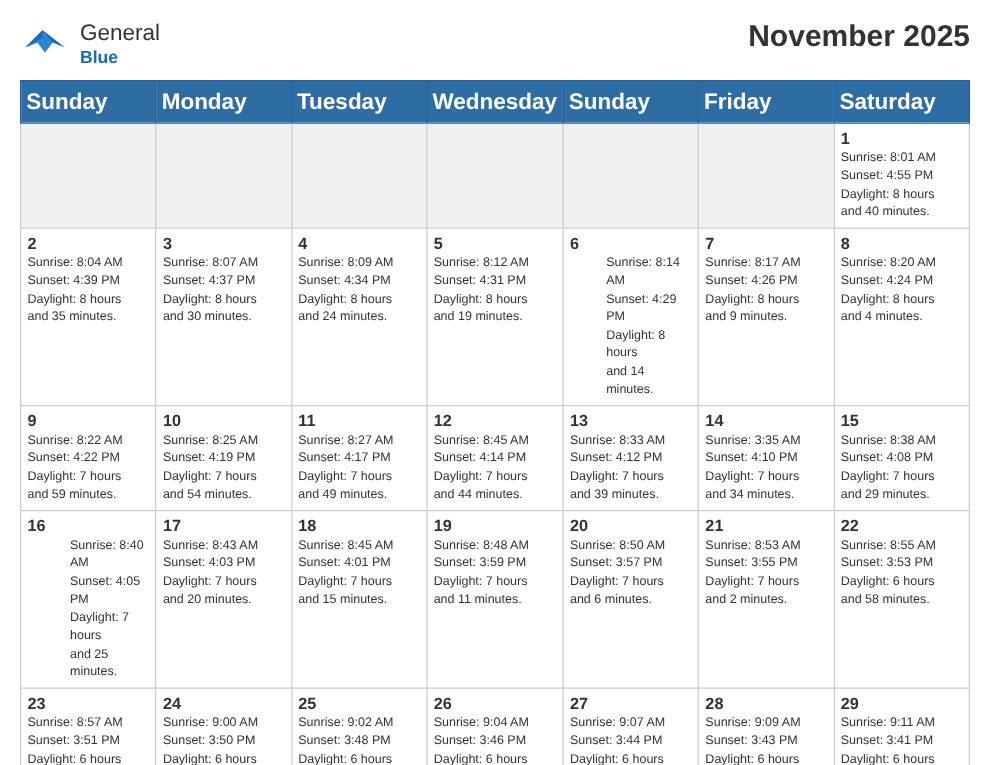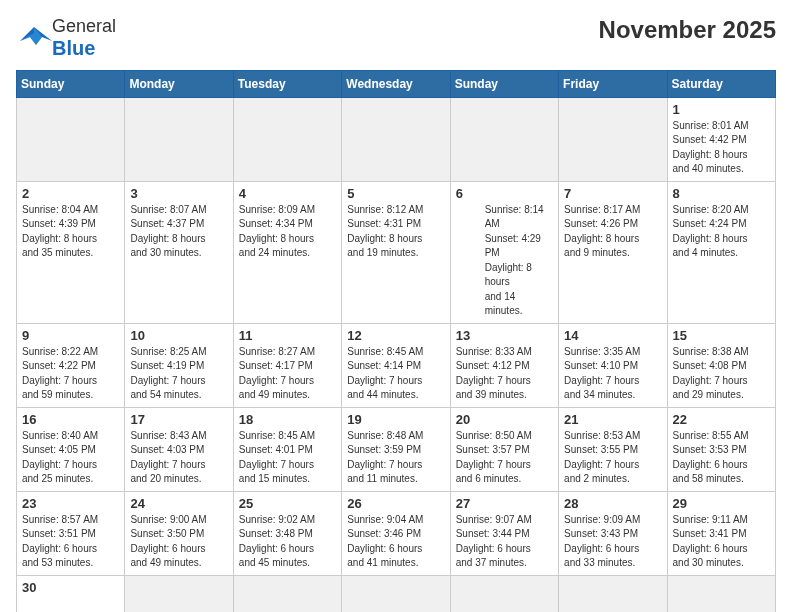--- a/index.html
+++ b/index.html
@@ -12,21 +12,21 @@
     }
     .header {
       display: flex;
       align-items: flex-start;
       justify-content: space-between;
       margin-bottom: 12px;
     }
     .logo {
       display: flex;
       align-items: center;
-      gap: 0;
+      gap: 12px;
     }
     .logo-bird {
       width: 36px;
       height: 28px;
     }
     .title-block {
       text-align: right;
     }
     .month-title {
       font-size: 24px;
@@ -38,21 +38,21 @@
       color: #555;
     }
     .calendar {
       width: 100%;
       border-collapse: collapse;
       border: 1px solid #ccc;
     }
     .calendar th {
       background: #2e6da4;
       color: #fff;
-      font-size: 12px;
+      font-size: 18px;
       font-weight: bold;
       padding: 6px 4px;
       text-align: left;
       border: 1px solid #2060a0;
     }
     .calendar td {
       width: 108px;
       vertical-align: top;
       padding: 4px 5px;
       border: 1px solid #ccc;
@@ -82,21 +82,21 @@
 <div class="header">
   <div class="logo">
     <svg class="logo-bird" viewBox="0 0 36 28">
       <polygon points="18,4 36,18 26,14 20,22 14,14 4,18" fill="#1a6abf"></polygon>
       <polygon points="18,4 26,14 20,22 14,14 4,18 18,10" fill="#3399dd" opacity="0.6"></polygon>
     </svg>
     <div>
       <div style="font-size:18px; font-weight:normal; color:#333; line-height:1.2;">
         <span style="color:#333;">General</span>
       </div>
-      <div style="font-size:20px; font-weight:bold; color:#1a6abf; line-height:1.0;">Blue</div>
+      <div style="font-size:14px; font-weight:bold; color:#1a6abf; line-height:1.0;">Blue</div>
     </div>
   </div>
   <div class="title-block">
     <div class="month-title">November 2025</div>
   </div>
 </div>
 
 <table class="calendar">
   <thead>
     <tr>
@@ -113,21 +113,21 @@
   <tr>
         <td class="shaded"></td>
         <td class="shaded"></td>
         <td class="shaded"></td>
         <td class="shaded"></td>
         <td class="shaded"></td>
         <td class="shaded"></td>
         <td>
           <span class="day-number">1</span>
           <div class="day-info" style="white-space: pre-line;">Sunrise: 8:01 AM
-Sunset: 4:42 PM
+Sunset: 4:55 PM
 Daylight: 8 hours
 and 40 minutes.</div>
         </td>
       </tr>
       <tr>
         <td>
           <span class="day-number">2</span>
           <div class="day-info" style="white-space: pre-line;">Sunrise: 8:04 AM
 Sunset: 4:39 PM
 Daylight: 8 hours
@@ -223,21 +223,21 @@
           <span class="day-number">15</span>
           <div class="day-info" style="white-space: pre-line;">Sunrise: 8:38 AM
 Sunset: 4:08 PM
 Daylight: 7 hours
 and 29 minutes.</div>
         </td>
       </tr>
       <tr>
         <td>
           <span class="day-number">16</span>
-          <div class="day-info" style="white-space: pre-line;">Sunrise: 8:40 AM
+          <div class="day-info" style="white-space: pre-line; margin-left: 34px;">Sunrise: 8:40 AM
 Sunset: 4:05 PM
 Daylight: 7 hours
 and 25 minutes.</div>
         </td>
         <td>
           <span class="day-number">17</span>
           <div class="day-info" style="white-space: pre-line;">Sunrise: 8:43 AM
 Sunset: 4:03 PM
 Daylight: 7 hours
 and 20 minutes.</div>

